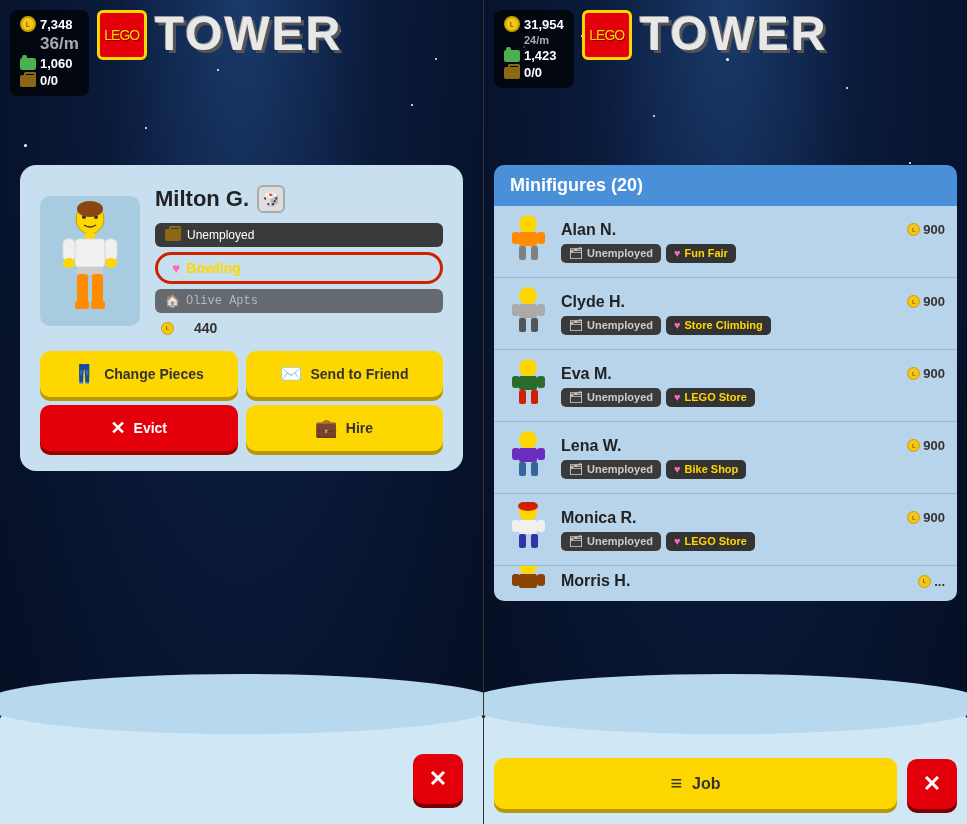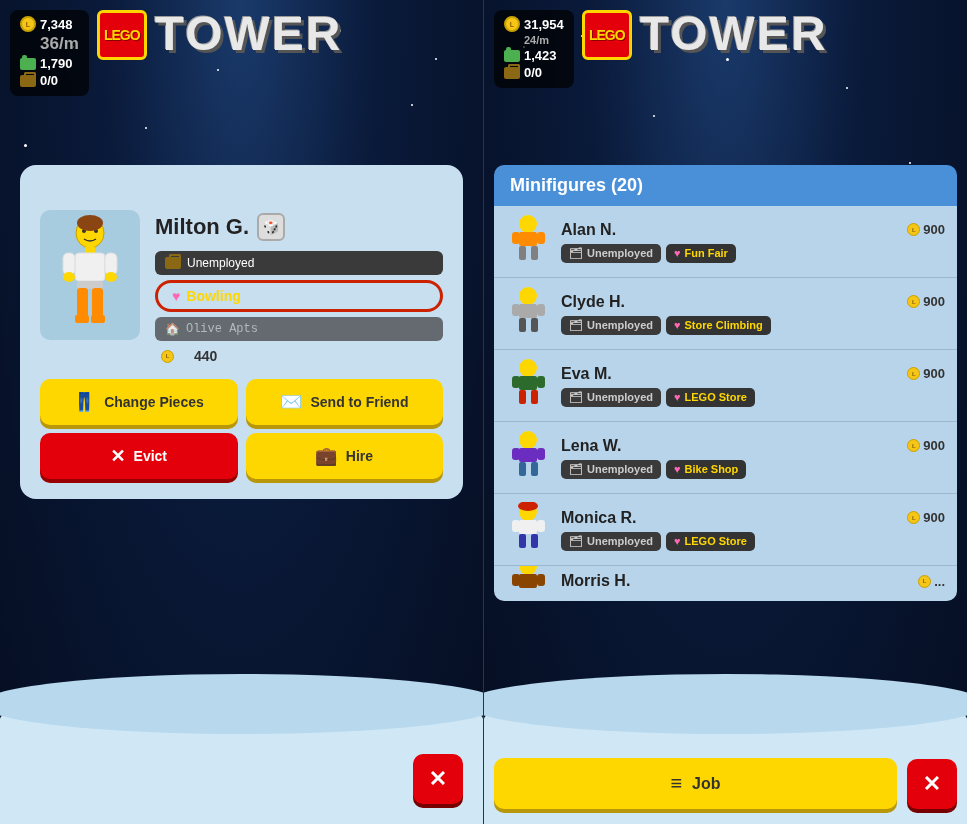--- a/index.html
+++ b/index.html
@@ -145,21 +145,21 @@
     
     .lego-logo {
       width: 50px;
       height: 50px;
       background: #E3000B;
       border: 3px solid #FFD700;
       border-radius: 6px;
       display: flex;
       align-items: center;
       justify-content: center;
-      font-weight: 700;
+      font-weight: 400;
       font-size: 14px;
       color: #FFD700;
       font-family: 'Arial Black', Arial, sans-serif;
       text-shadow: 1px 1px 0 #8B0000;
       letter-spacing: -1px;
     }
 
     
     .tower-text {
       font-size: 48px;
@@ -212,21 +212,20 @@
     }
 
     .char-name {
       font-size: 22px;
       font-weight: bold;
       color: #222;
       display: flex;
       align-items: center;
       gap: 8px;
       margin-bottom: 10px;
-      margin-top: 28px;
     }
 
     .dice-btn {
       width: 28px;
       height: 28px;
       background: #ddd;
       border-radius: 6px;
       border: 2px solid #aaa;
       display: flex;
       align-items: center;
@@ -517,21 +516,21 @@
       <div class="stat-row">
         <div class="coin-icon">L</div>
         <span>7,348</span>
       </div>
       <div class="stat-row">
         <span style="width:16px"></span>
         <span style="font-size:17px;color:#aaa">36/m</span>
       </div>
       <div class="stat-row">
         <div class="brick-icon"></div>
-        <span>1,790</span>
+        <span>1,060</span>
       </div>
       <div class="stat-row">
         <div class="suitcase-icon"></div>
         <span>0/0</span>
       </div>
     </div>
     <div class="lego-logo">LEGO</div>
     <div class="tower-text">TOWER</div>
   </div>
 

